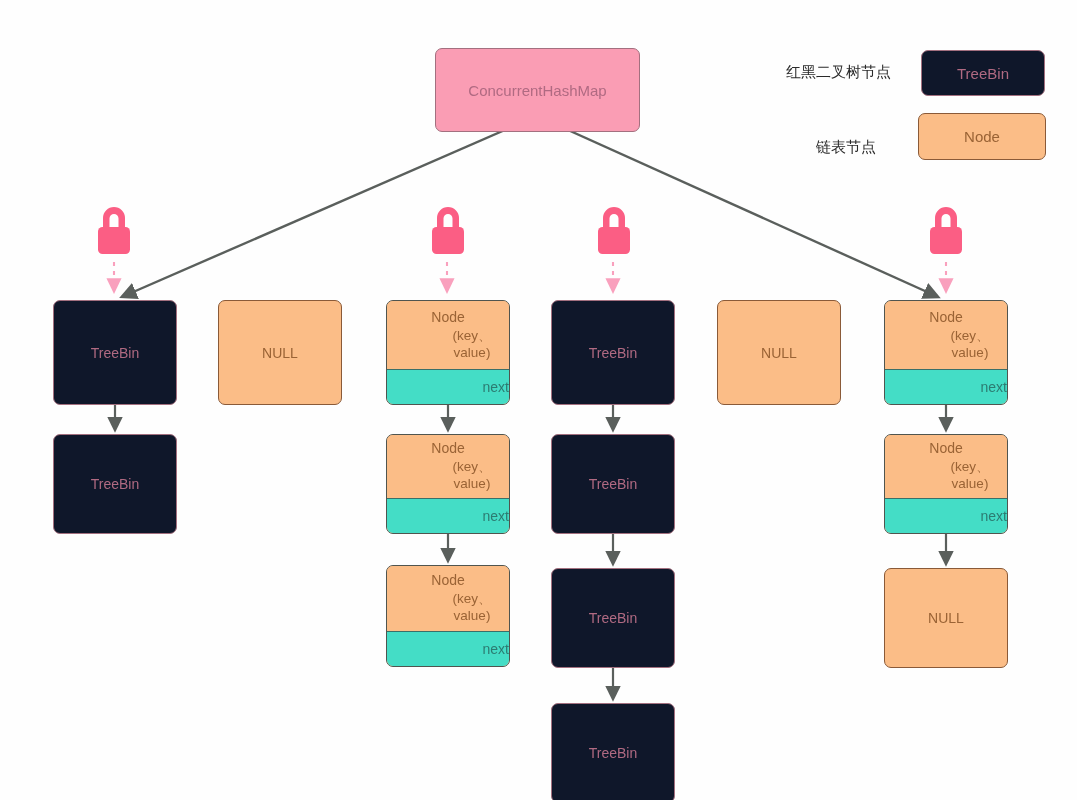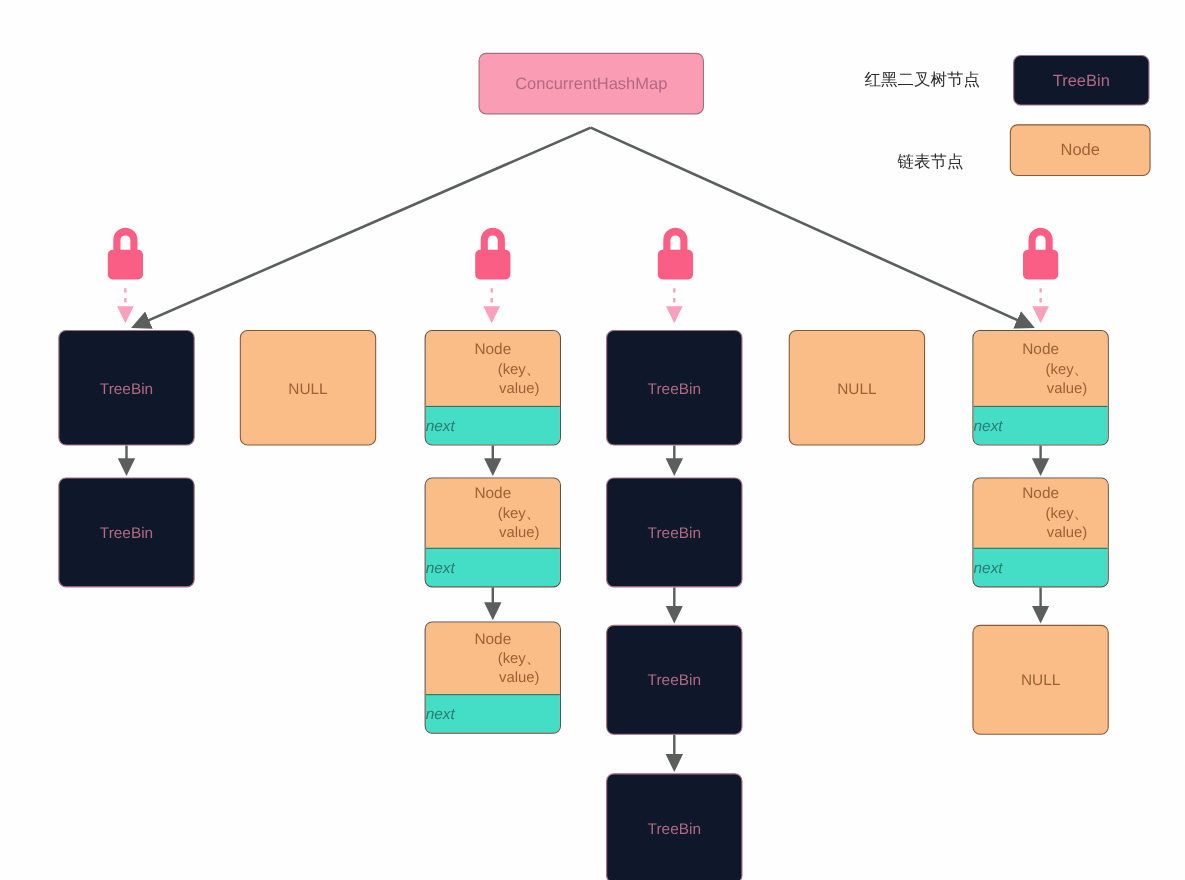--- a/index.html
+++ b/index.html
@@ -57,25 +57,24 @@
     justify-content: center;
     color: #9a6335;
     background: #fbbd87;
     line-height: 1.28;
     padding: 2px 0;
   }
   .node-next {
     flex: 0 0 34px;
     display: flex;
     align-items: center;
-    justify-content: flex-start;
+    justify-content: flex-end;
     background: #44ddc6;
     border-top: 1.6px solid #3a6f68;
     color: #2c7c72;
-    font-style: italic;
   }
   .box-label {
     display: block;
     width: 100%;
   }
   .lock {
     position: absolute;
     width: 50px;
     height: 56px;
   }
@@ -133,21 +132,21 @@
 
       <line x1="613" y1="405" x2="613" y2="428" marker-end="url(#ah-dark)"></line>
       <line x1="613" y1="534" x2="613" y2="562" marker-end="url(#ah-dark)"></line>
       <line x1="613" y1="668" x2="613" y2="697" marker-end="url(#ah-dark)"></line>
 
       <line x1="946" y1="405" x2="946" y2="428" marker-end="url(#ah-dark)"></line>
       <line x1="946" y1="534" x2="946" y2="562" marker-end="url(#ah-dark)"></line>
     </g>
   </svg>
 
-  <div class="box box-pink-deep fs15" style="left:435px; top:48px; width:205px; height:56px;">
+  <div class="box box-pink-deep fs15" style="left:435px; top:48px; width:205px; height:84px;">
     <span class="box-label">ConcurrentHashMap</span>
   </div>
 
   <div class="legend-text" style="left:786px; top:63px;">红黑二叉树节点</div>
   <div class="box box-pink fs15" style="left:921px; top:50px; width:124px; height:46px;">
     <span class="box-label">TreeBin</span>
   </div>
 
   <div class="legend-text" style="left:816px; top:126px;margin-top:12px;">链表节点</div>
   <div class="box box-orange fs15" style="left:918px; top:113px; width:128px; height:47px;">

